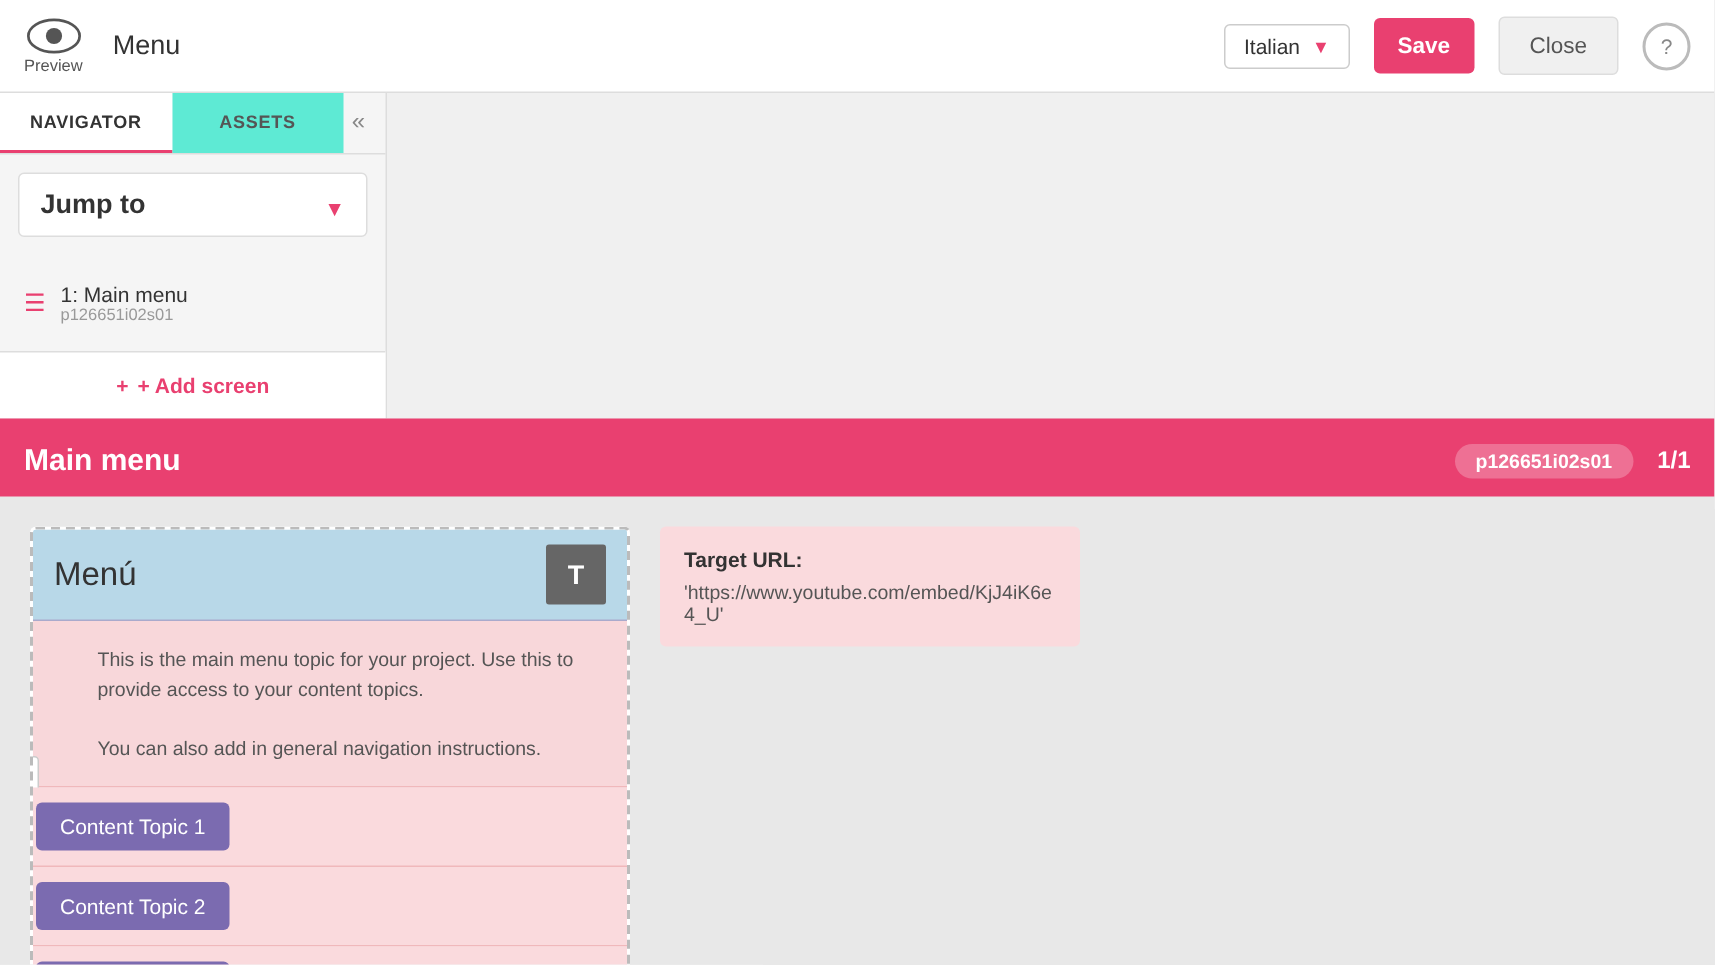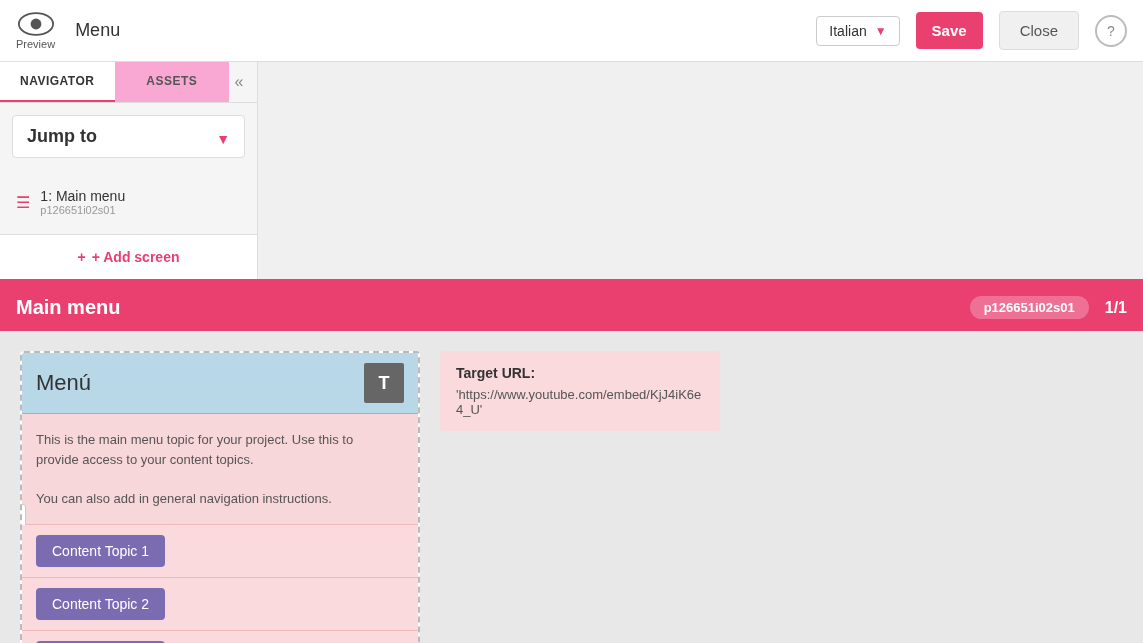--- a/index.html
+++ b/index.html
@@ -38,21 +38,21 @@
     .main-layout { display: flex; height: calc(643px - 62px); flex-direction: column; }
 
     
     .sidebar {
       width: 258px; min-width: 258px; background: #f5f5f5;
       border-right: 1px solid #ddd; display: flex; flex-direction: column;
     }
     .sidebar-tab {
       flex: 1; padding: 12px 0; text-align: center; font-size: 12px;
       font-weight: 700; letter-spacing: 0.5px; cursor: pointer; color: #555;
-      background: #f9a8d4; border-bottom: 2px solid transparent;
+      background: #5eead4; border-bottom: 2px solid transparent;
     }
     .sidebar-tab.active {
       background: #fff; color: #333; border-bottom: 2px solid #e94070;
     }
     .collapse-btn {
       display: flex; align-items: center; justify-content: center;
       width: 28px; height: 28px; cursor: pointer; color: #888; font-size: 16px;
       align-self: center; margin-left: auto; padding-right: 8px;
     }
     .sidebar-tabs-row { display: flex; align-items: center; border-bottom: 1px solid #ddd; }
@@ -111,32 +111,32 @@
       padding: 10px 14px; border-bottom: 1px solid #aac;
     }
     .menu-title-text { font-size: 22px; font-weight: 500; color: #333; }
     .menu-t-icon {
       width: 40px; height: 40px; background: #666; color: #fff;
       display: flex; align-items: center; justify-content: center;
       font-size: 18px; font-weight: 900; border-radius: 2px;
     }
 
     .menu-description-block { background: #f8d7da; padding: 16px 14px; border-bottom: 1px solid #f0b8bb; }
-    .menu-description-text { font-size: 13px; color: #555; line-height: 1.5; }
+    .menu-description-text { font-size: 13px; color: #555; line-height: 1.5; margin-left: 29px; }
 
     .drag-handle {
       position: absolute; left: -18px; top: 50%;
       transform: translateY(-50%);
       background: #fff; border: 1px solid #ccc; border-radius: 3px;
       width: 22px; height: 30px; display: flex; align-items: center; justify-content: center;
       color: #888; font-size: 14px; cursor: grab;
     }
 
     .topic-row {
-      background: #fadadd; padding: 10px 14px;
+      background: #fadadd; padding: 10px 2px;
       border-bottom: 1px solid #f0b8bb; position: relative;
       display: flex; align-items: center;
     }
     .topic-btn {
       background: #7b6bb0; color: #fff; border: none; border-radius: 4px;
       padding: 8px 16px; font-size: 14px; font-weight: 500; cursor: pointer;
     }
 
     
     .side-panel {

